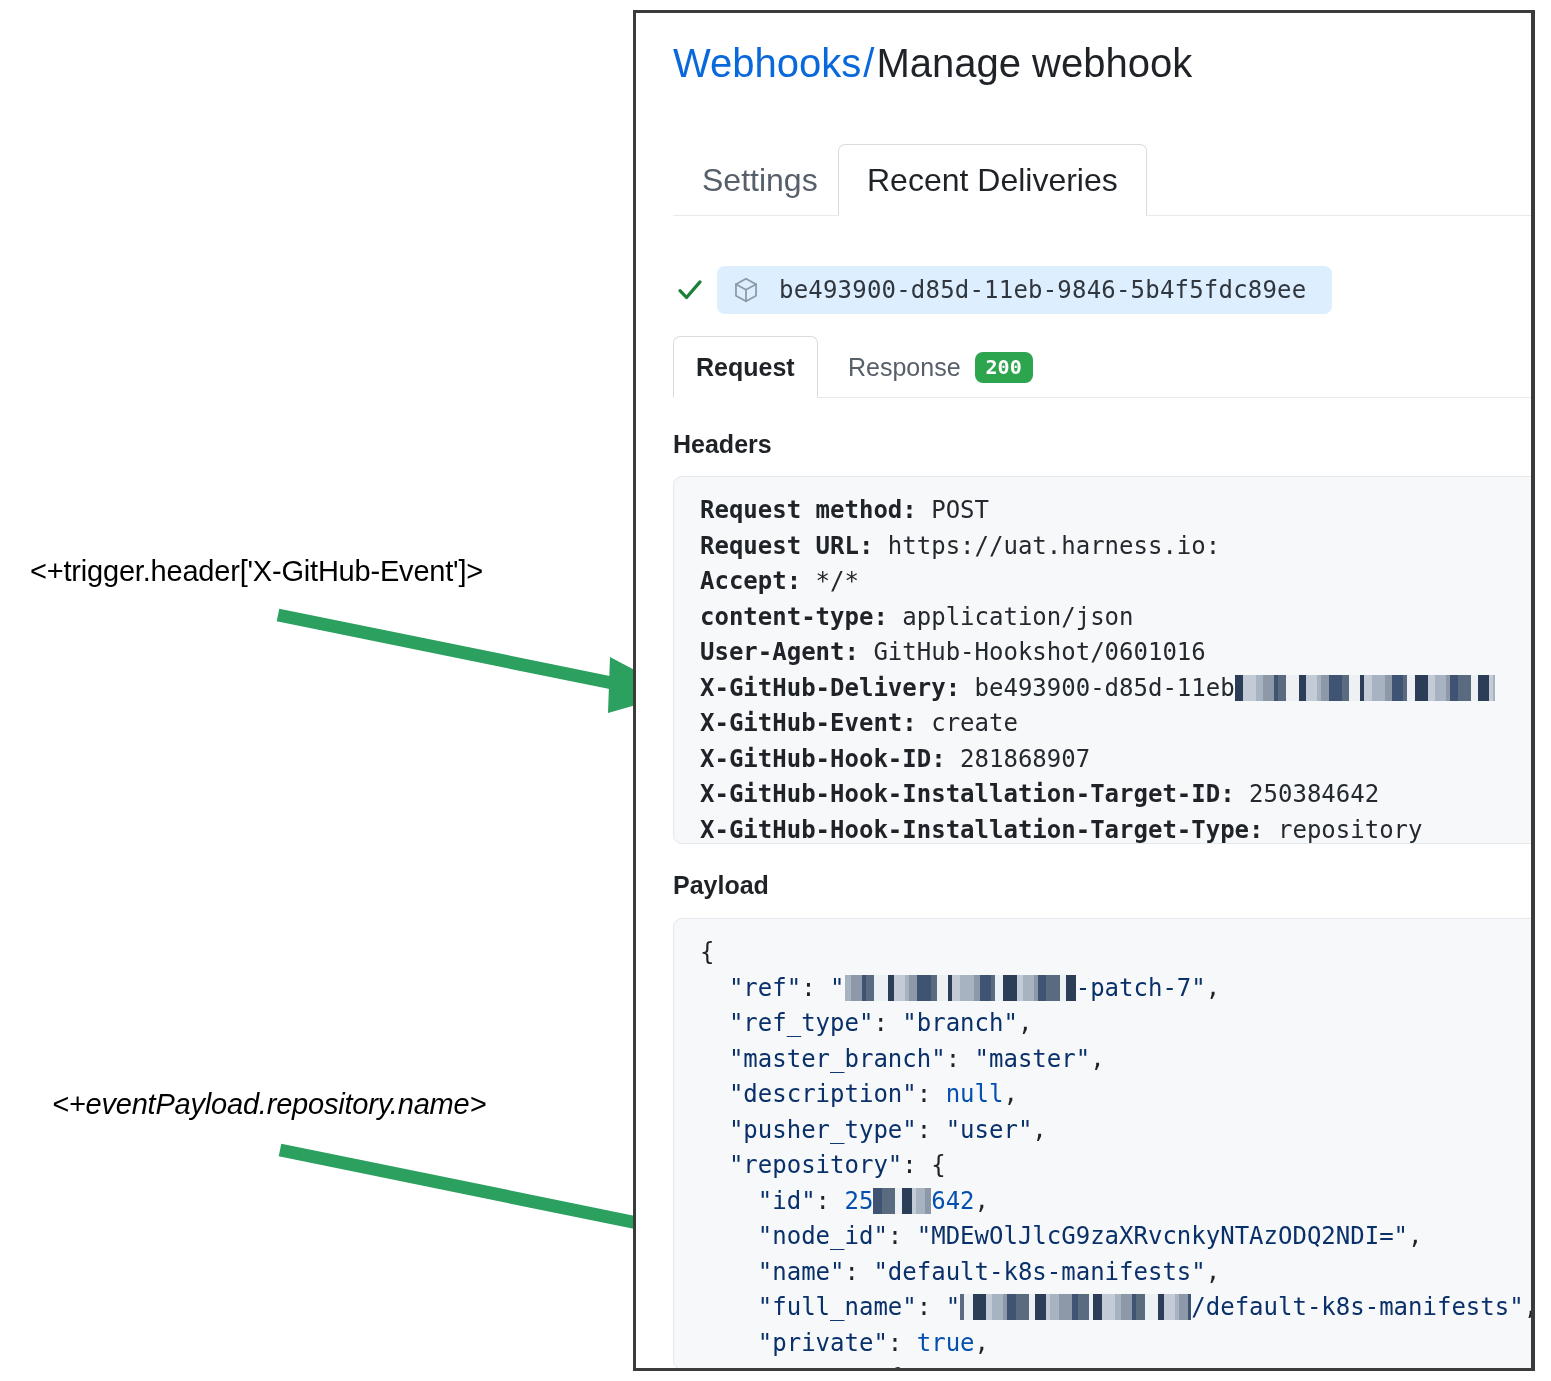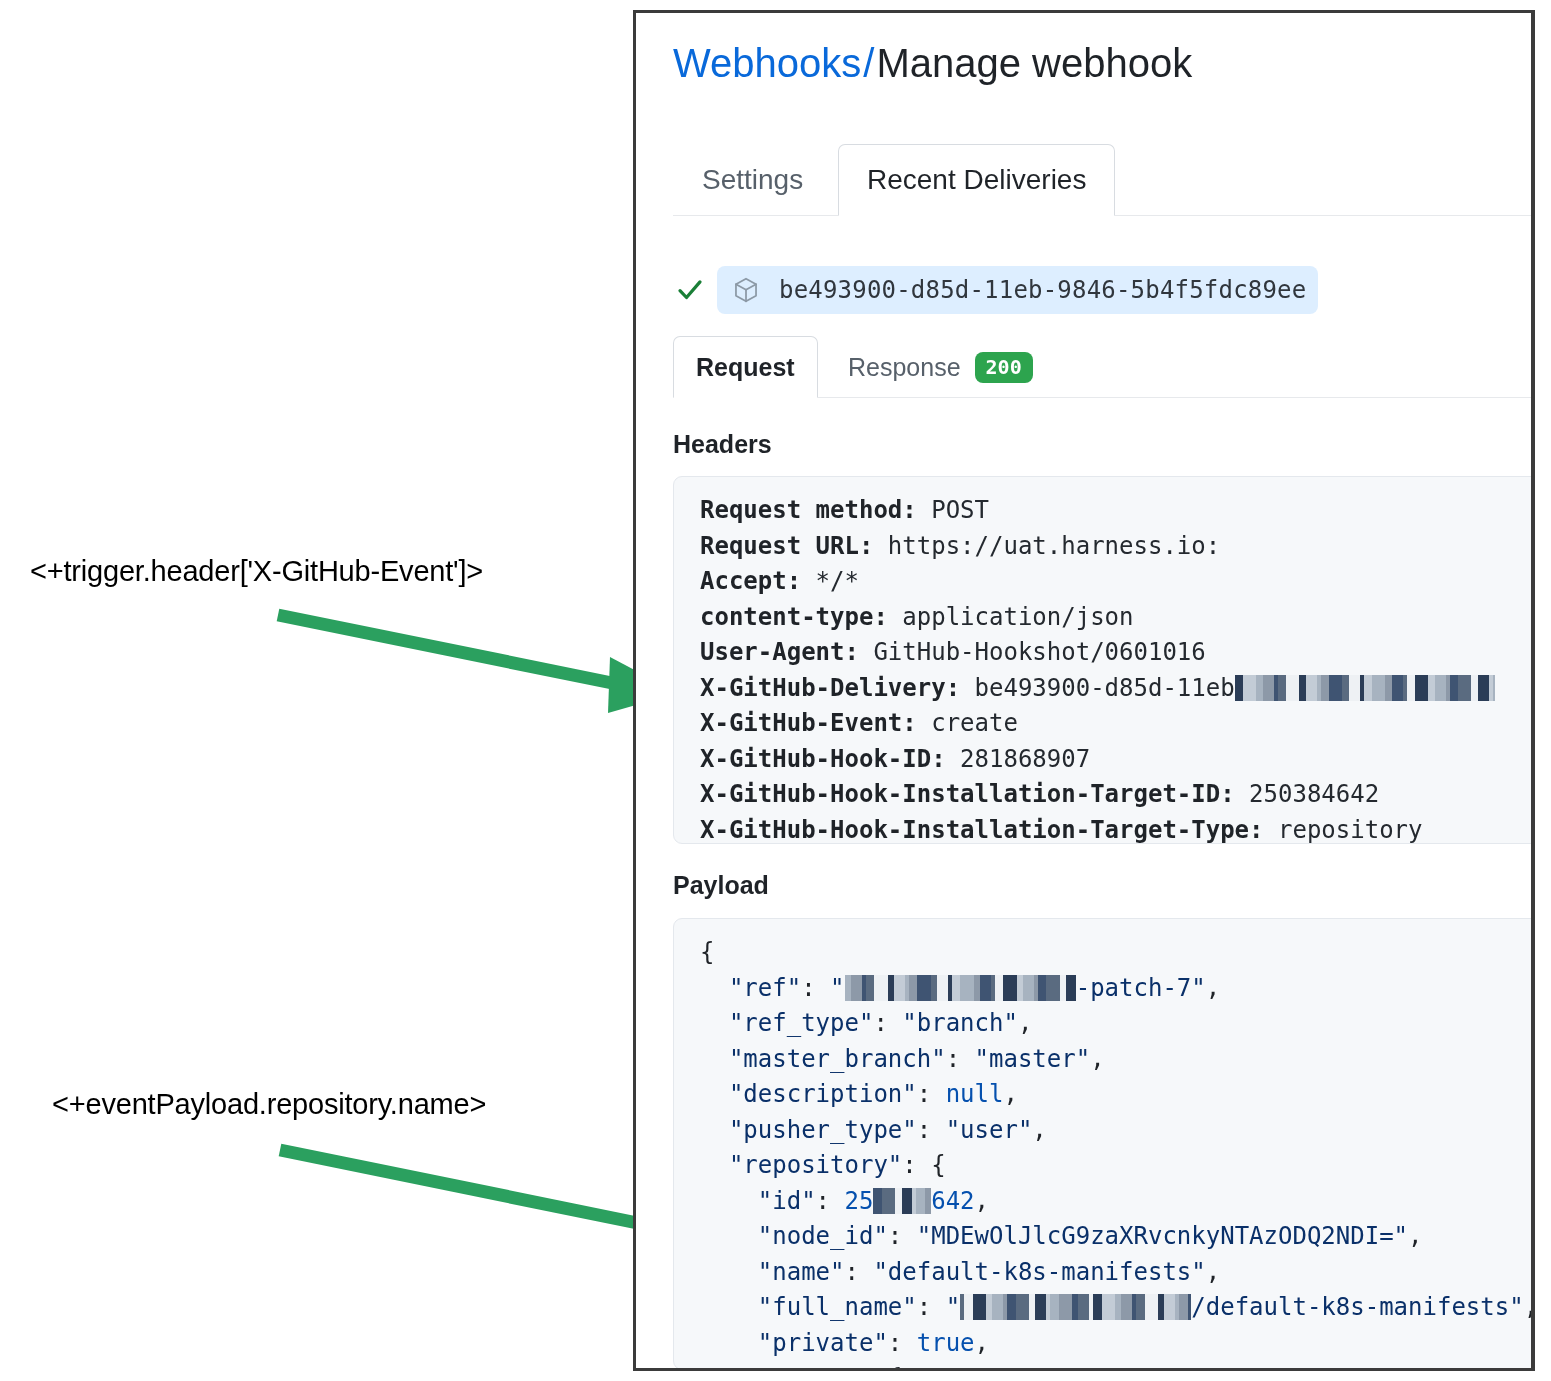--- a/index.html
+++ b/index.html
@@ -18,21 +18,21 @@
   
   .annotation-label {
     position: absolute;
     font-family: "Liberation Sans", sans-serif;
     font-size: 29px;
     color: #000000;
     white-space: nowrap;
     letter-spacing: -0.2px;
   }
   #anno-trigger-header-label { left: 30px;  top: 555px; }
-  #anno-event-payload-label  { left: 52px;  top: 1088px; }
+  #anno-event-payload-label  { left: 52px;  top: 1088px; font-style: italic; }
 
   .annotation-arrow {
     position: absolute;
     pointer-events: none;
   }
 
   
   #webhook-panel {
     position: absolute;
     left: 633px;
@@ -92,21 +92,21 @@
     background: #e7e9ec;
   }
   .top-tab {
     position: absolute;
     bottom: 0;
     height: 72px;
     box-sizing: border-box;
     display: flex;
     align-items: center;
     justify-content: center;
-    font-size: 28px;
+    font-size: 32px;
     color: #57606a;
     padding: 0 28px;
     background: transparent;
     border: 1px solid transparent;
     border-radius: 7px 7px 0 0;
     cursor: pointer;
     user-select: none;
   }
   .top-tab.is-active {
     color: #1f2328;
@@ -135,21 +135,21 @@
     align-items: center;
     justify-content: center;
     flex: 0 0 auto;
   }
   #delivery-id-pill {
     display: flex;
     align-items: center;
     background: #ddeeff;
     border-radius: 8px;
     height: 48px;
-    padding: 0 12px 0 14px;
+    padding: 0 26px 0 14px;
     cursor: pointer;
   }
   #delivery-package-icon {
     width: 30px;
     height: 30px;
     margin-right: 18px;
     flex: 0 0 auto;
     display: flex;
     align-items: center;
     justify-content: center;

